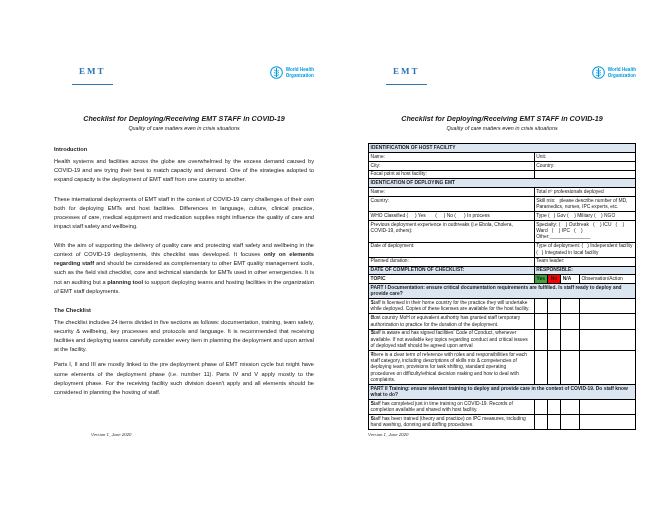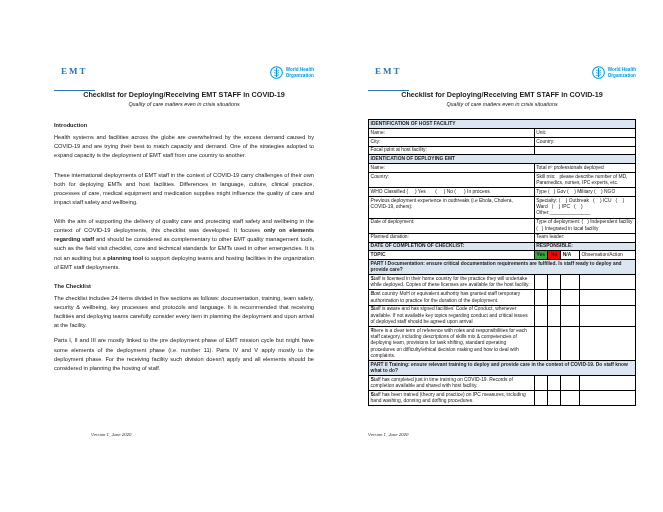--- a/index.html
+++ b/index.html
@@ -10,27 +10,27 @@
   }
   .page{position:absolute;top:0;height:512px;background:#ffffff;}
   #page-left{left:36px;width:296px;}
   #page-right{left:348px;width:300px;}
   .page-inner{position:relative;padding:66px 18px 0 18px;}
   #page-right .page-inner{padding:66px 12px 0 20px;}
 
   
   .hdr{display:flex;justify-content:space-between;align-items:flex-start;height:24px;}
   .emt-logo{
-    color:#2e75b6;font-weight:bold;font-size:9px;letter-spacing:2px;
-    border-bottom:1.6px solid #2e75b6;padding:0 7px 14px 7px;font-family:"Liberation Serif", serif;
+    margin-left:18px;color:#2e75b6;font-weight:bold;font-size:9px;letter-spacing:2px;
+    border-bottom:1.6px solid #2e75b6;padding:0 7px 8px 7px;font-family:"Liberation Serif", serif;
   }
   .who{display:flex;align-items:center;gap:3px;}
   .who-emblem{width:13px;height:13px;flex:0 0 auto;}
   .who-text{color:#009ade;font-size:4.6px;line-height:1.15;font-weight:bold;}
-  .doc-title{text-align:center;font-weight:bold;font-size:7.2px;margin-top:0;}
+  .doc-title{text-align:center;font-weight:bold;font-size:7.2px;margin-top:24px;font-style:italic;}
   .doc-subtitle{text-align:center;font-style:italic;font-size:5.4px;margin-top:2px;}
 
   
   .body-text{margin-top:14px;font-size:5.7px;line-height:1.6;text-align:justify;}
   .h-small{font-weight:bold;font-size:5.7px;margin:10px 0 3px 0;}
   .para{margin:0 0 10px 0;}
   .para.tight{margin-bottom:6px;}
   .footer{position:absolute;top:432px;font-style:italic;font-size:4.3px;color:#333;}
   #page-left .footer{left:55px;}
   #page-right .footer{left:20px;}

